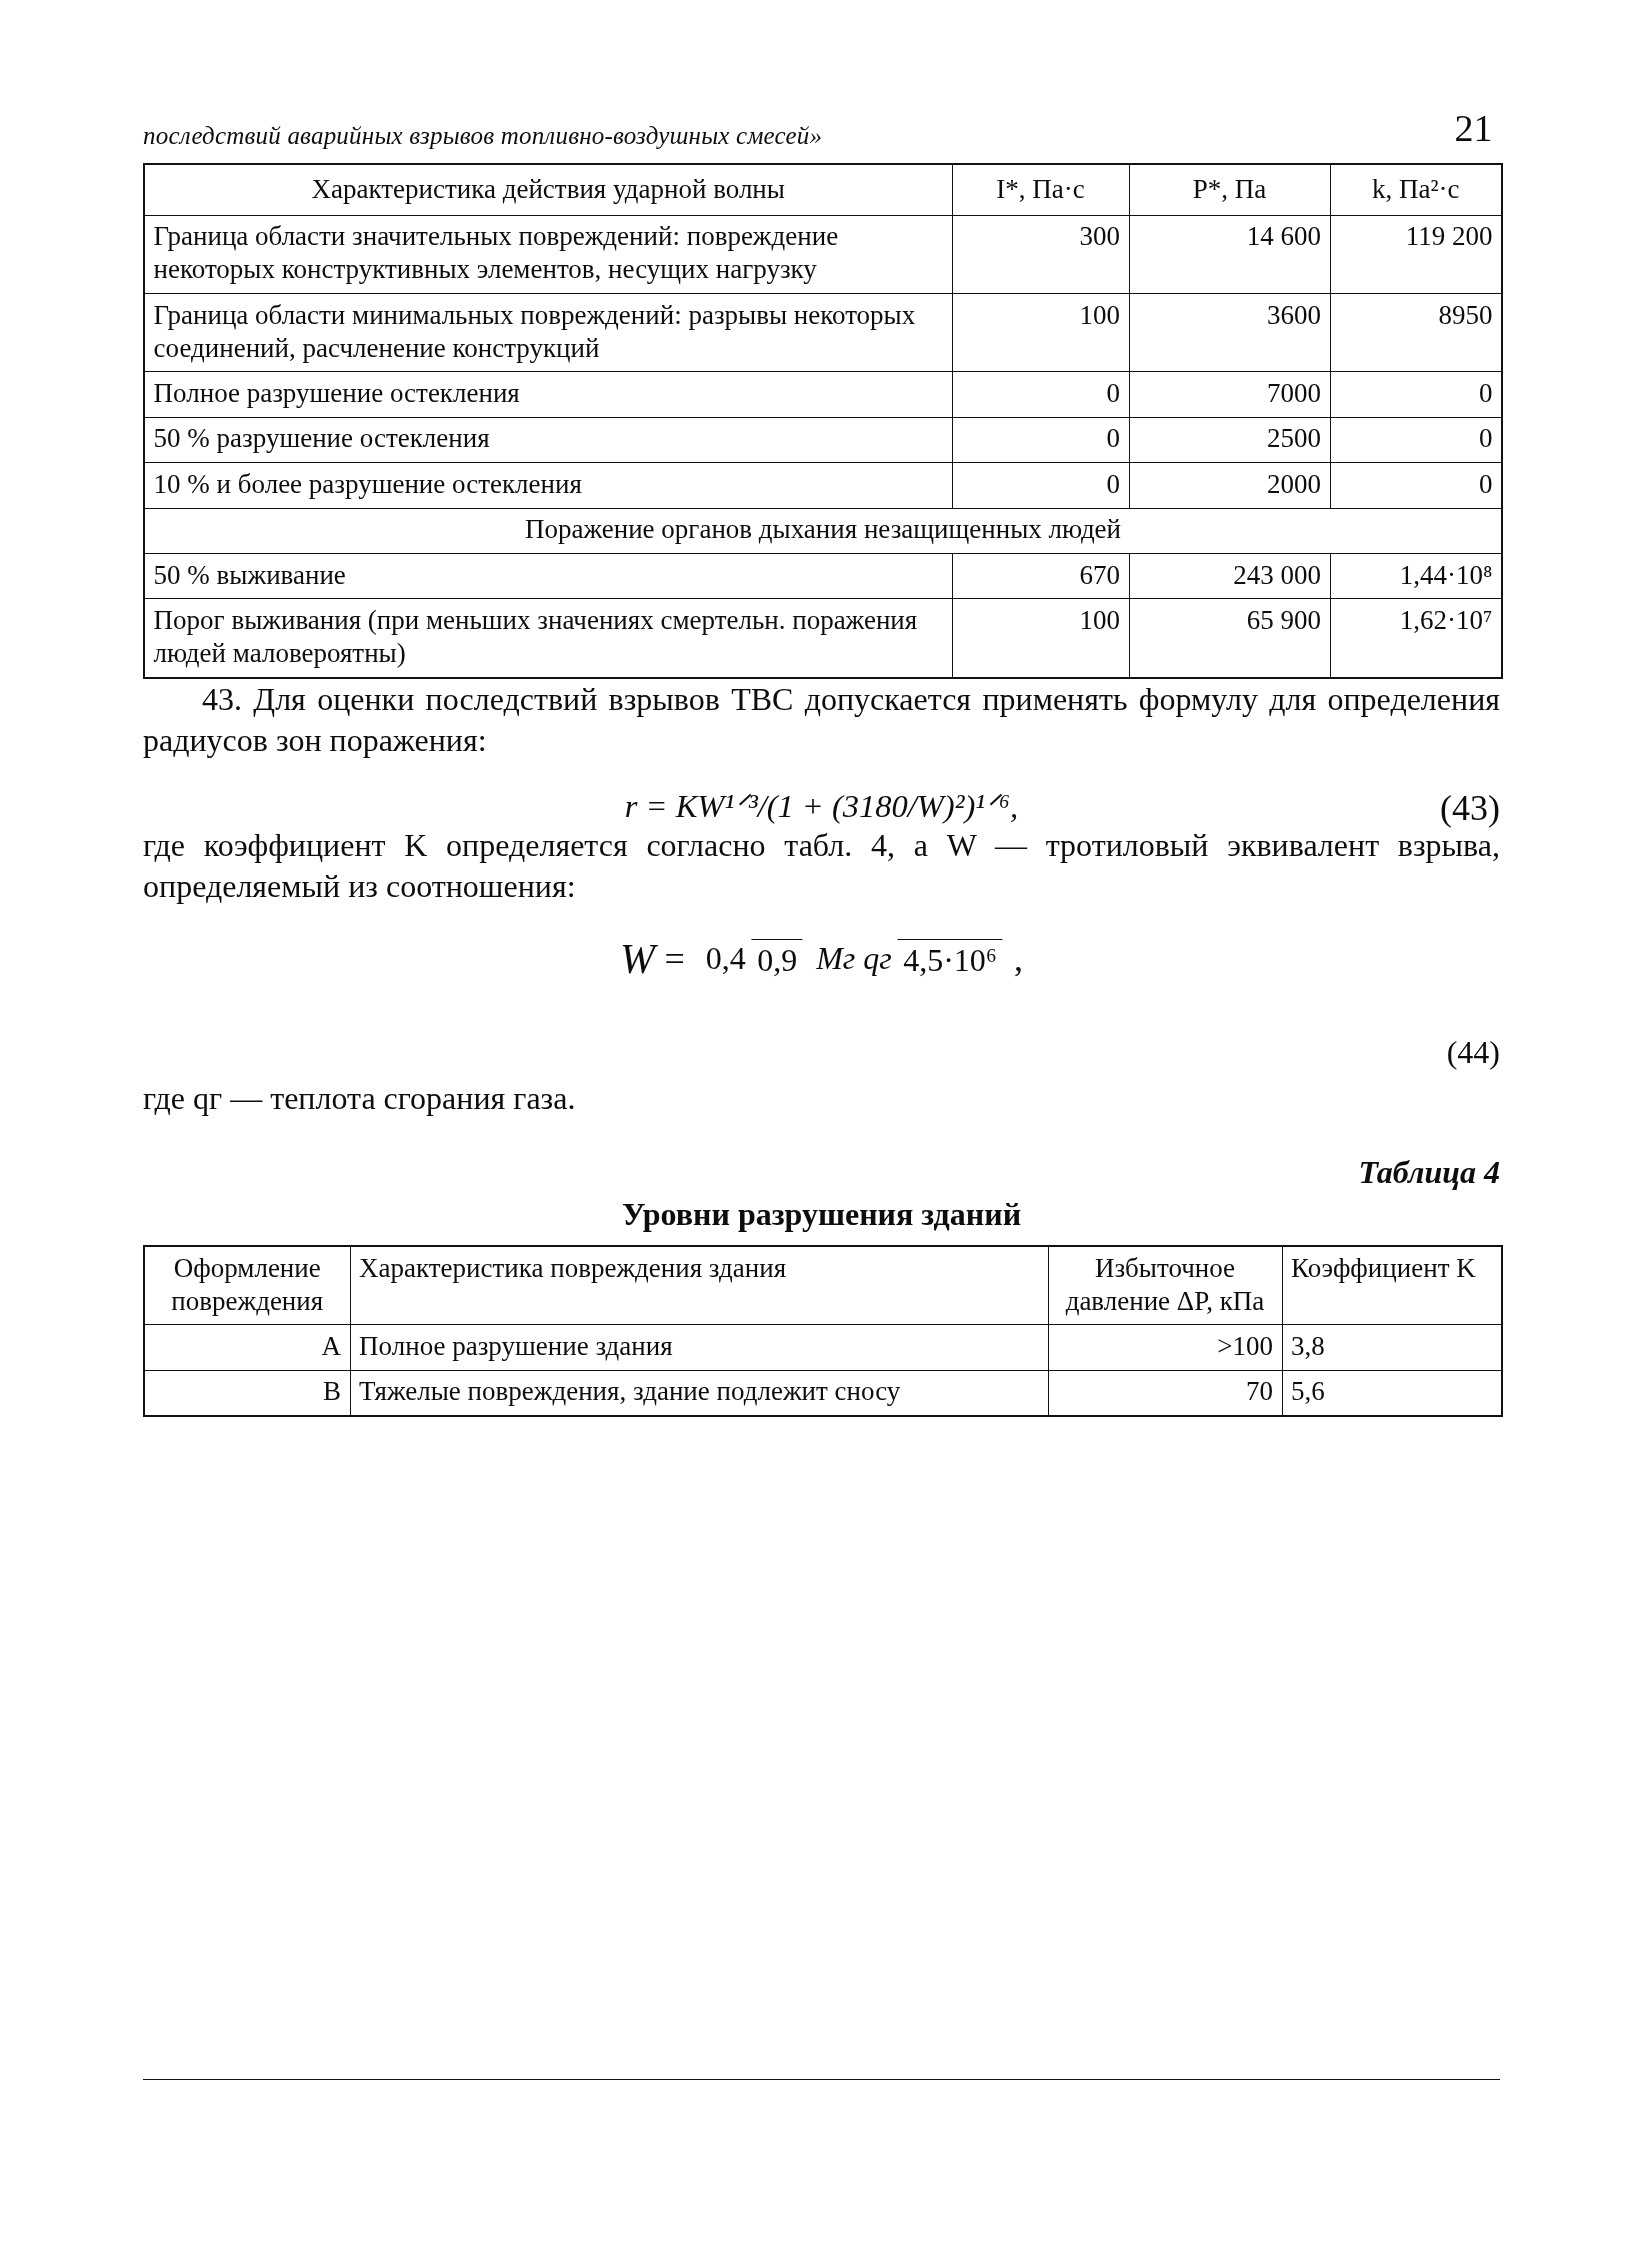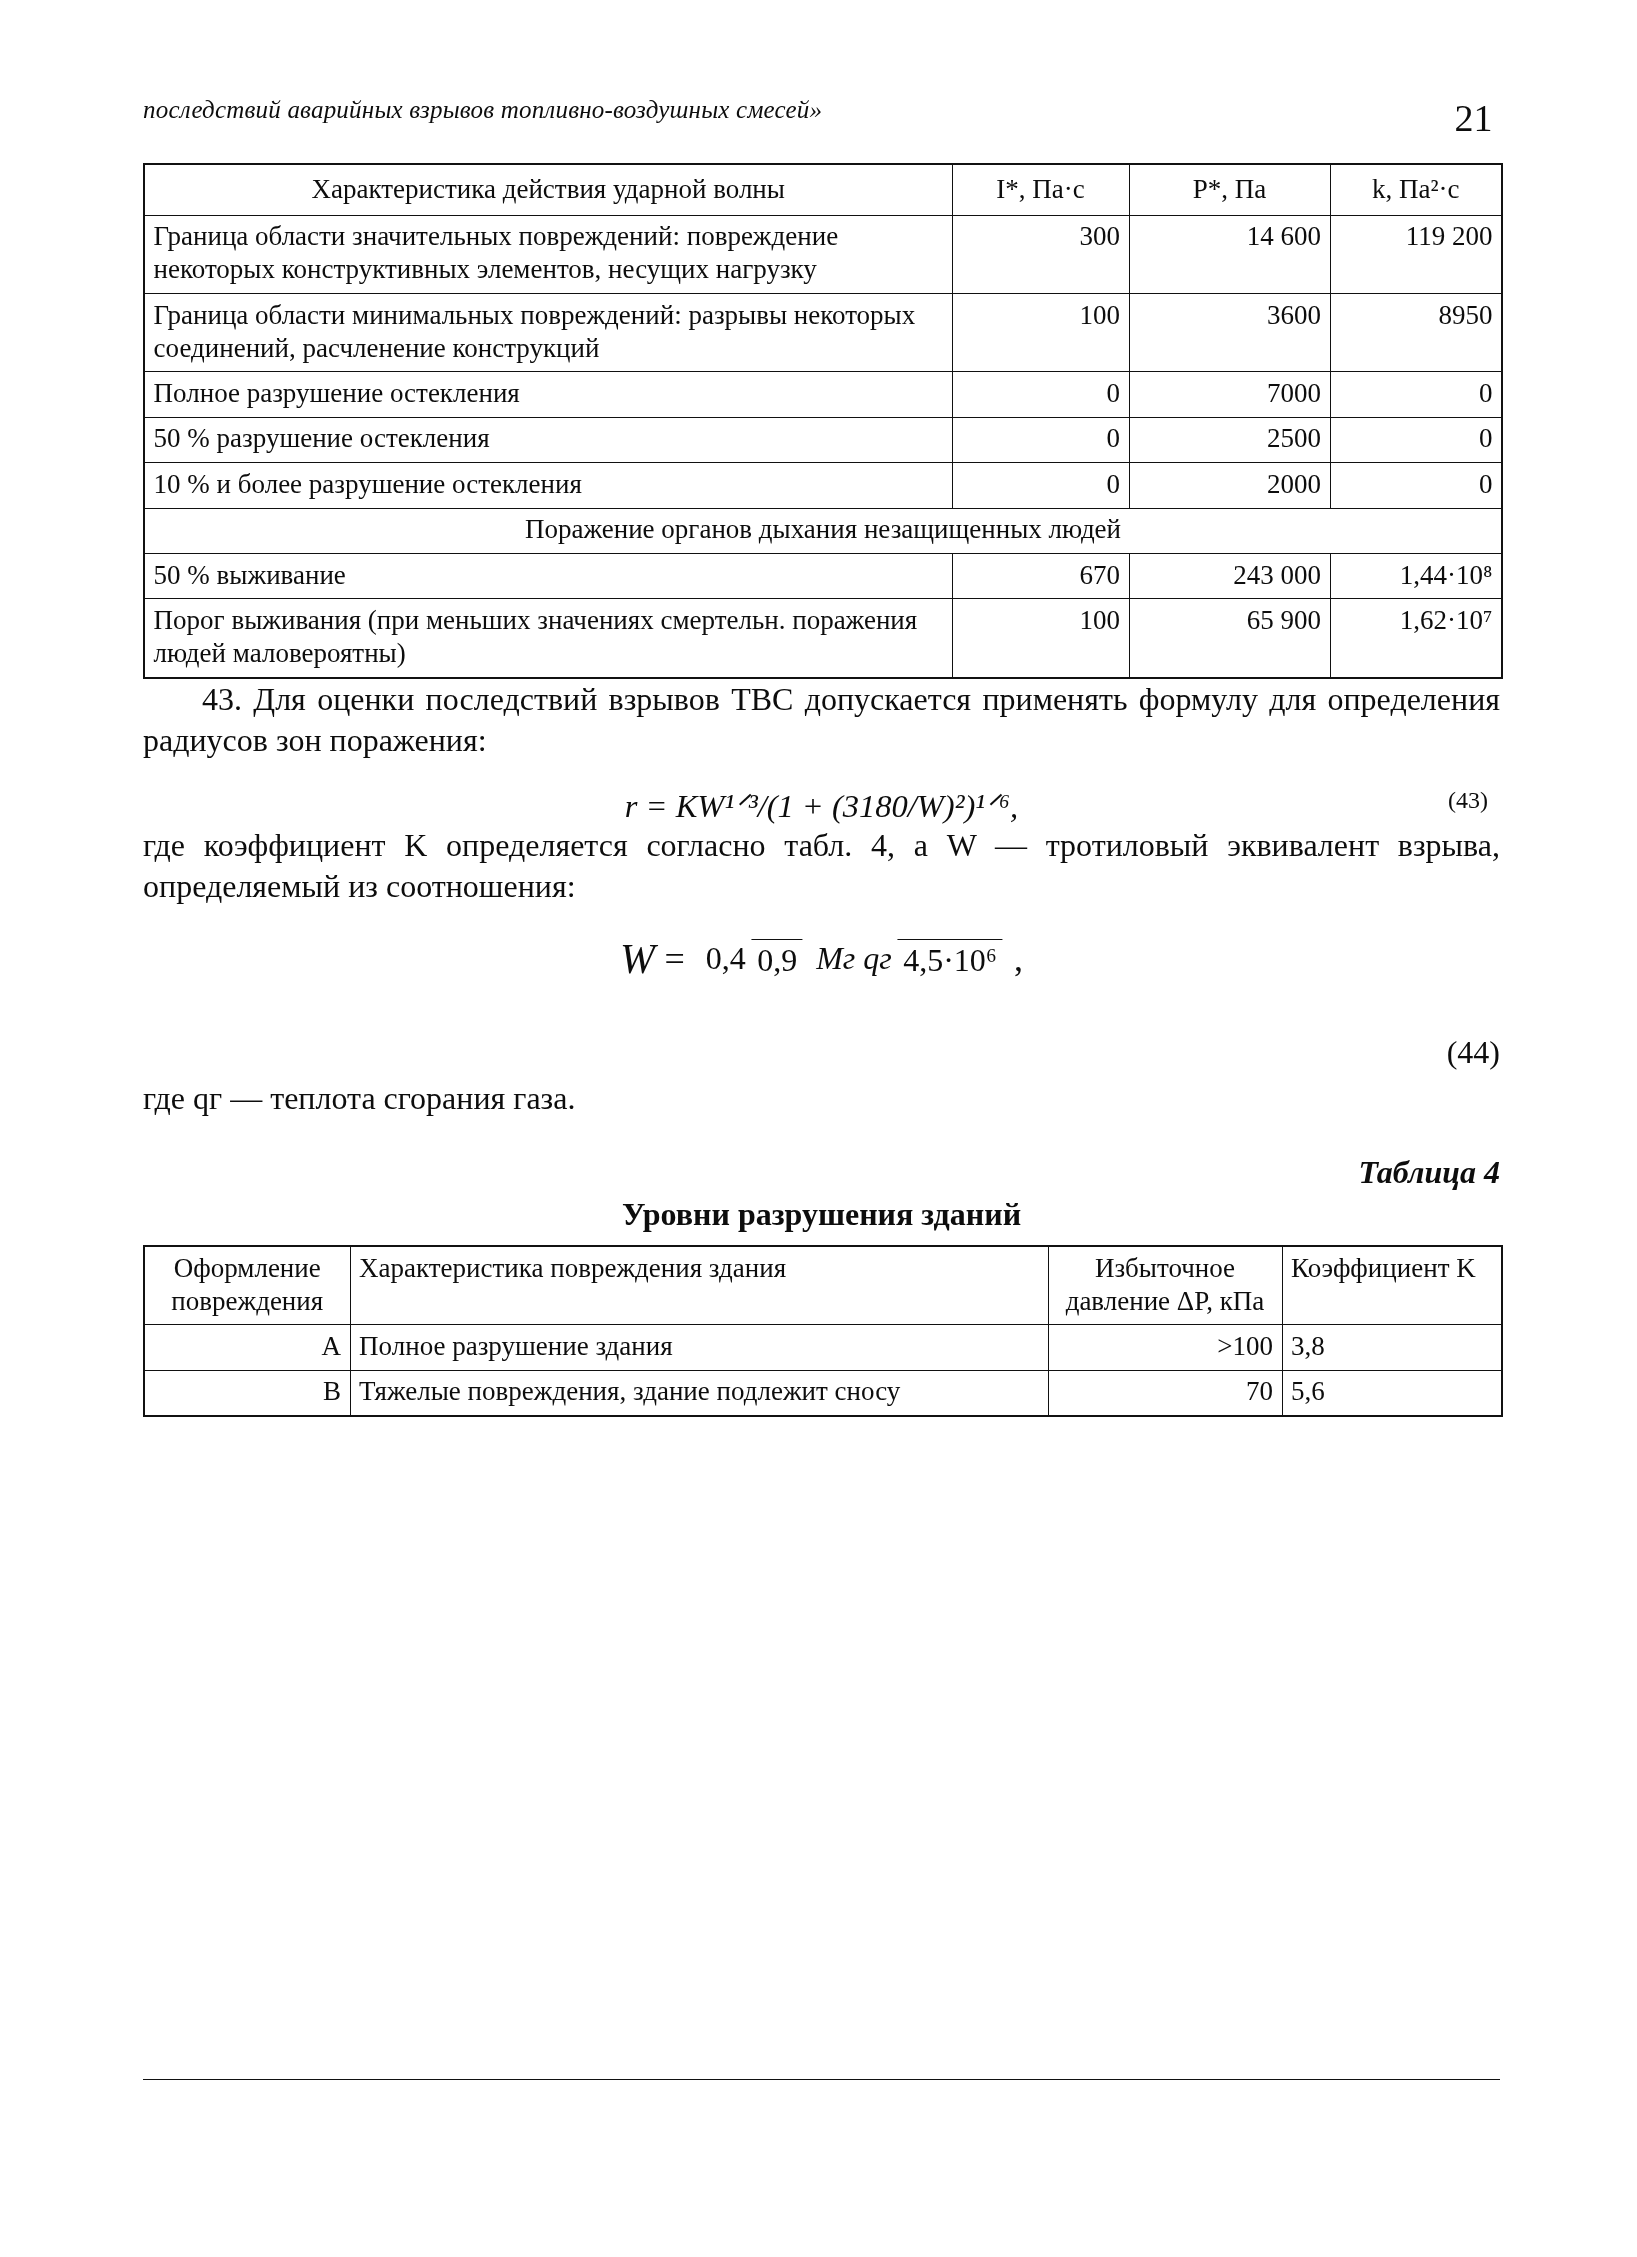--- a/index.html
+++ b/index.html
@@ -25,20 +25,21 @@
   .content {
     position: absolute;
     left: 143px;
     top: 96px;
     width: 1357px;
   }
 
   
   .runhead {
     display: flex;
+    align-items: flex-end;
     justify-content: space-between;
     height: 54px;
   }
   .runhead-title {
     font-style: italic;
     font-size: 25px;
     letter-spacing: 0.2px;
   }
   .runhead-page {
     font-size: 38px;
@@ -102,23 +103,23 @@
     text-indent: 59px;
   }
   .formula-line {
     position: relative;
     margin-top: 25px;
     text-align: center;
     font-size: 32.5px;
   }
   .formula-num {
     position: absolute;
-    right: 12px;
+    right: 0;
     top: 0;
-    font-size: 24px;
+    font-size: 36px;
   }
   .para-where1 {
     margin-top: 25px;
   }
 
   
   .bigformula {
     position: relative;
     margin-top: 27px;
     height: 143px;

